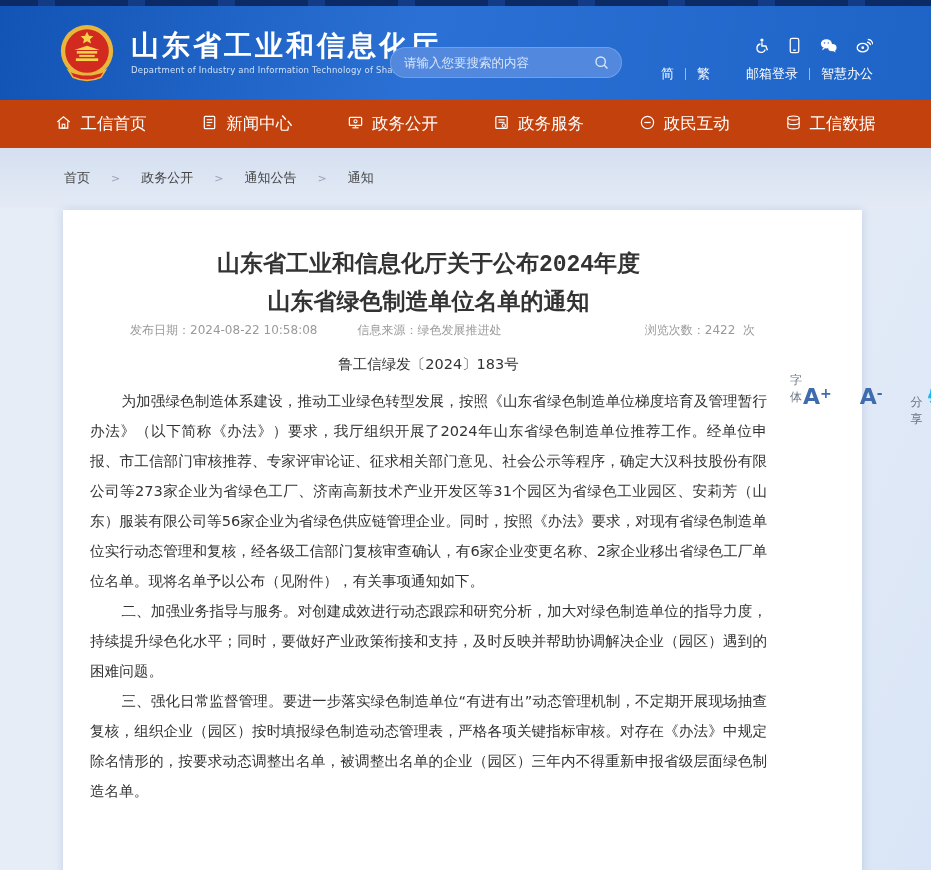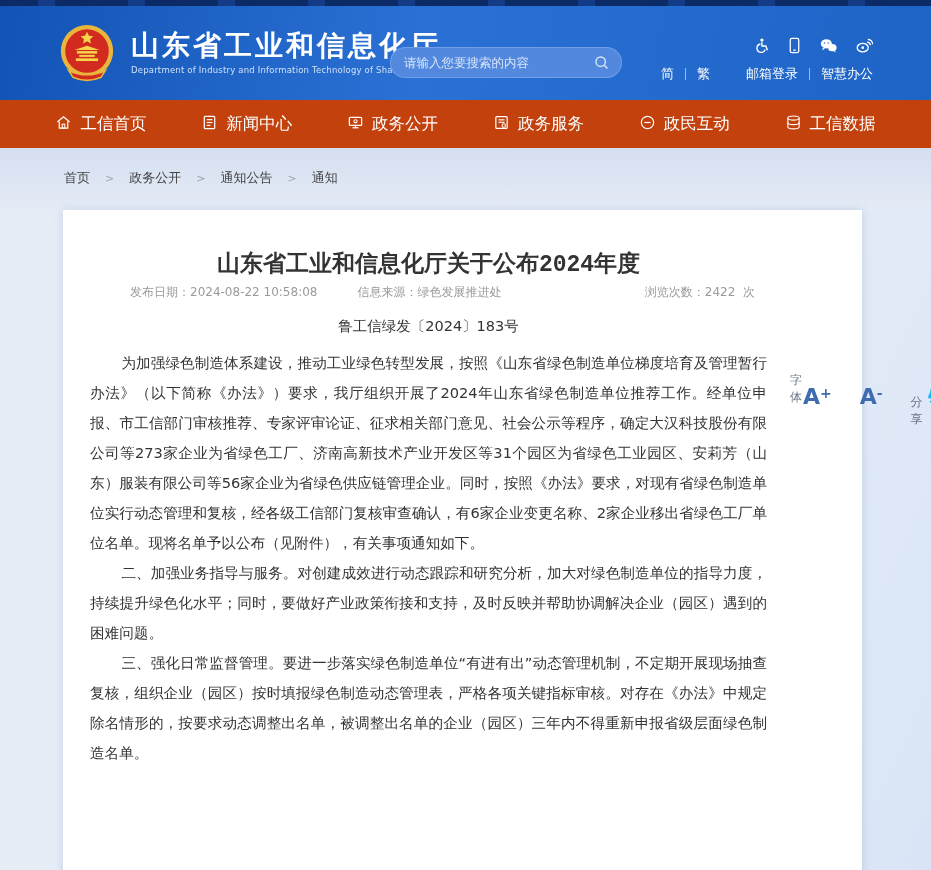--- a/index.html
+++ b/index.html
@@ -44,21 +44,21 @@
   .nav{
     height:48px; background:#c2410c; display:flex; justify-content:space-around;
     align-items:center; padding:0 28px;
   }
   .nav-item{display:flex; align-items:center; gap:8px; color:#fff; font-size:16.5px; cursor:pointer; white-space:nowrap;}
   
   .crumb-zone{
     height:60px; background:linear-gradient(#d5dff0,#e4ebf6);
     display:flex; align-items:center; padding-left:64px;
   }
-  .crumb{display:flex; gap:15px; font-size:13px; color:#444; align-items:center;}
+  .crumb{display:flex; gap:21px; font-size:13px; color:#444; align-items:center;}
   .crumb .item{cursor:pointer; white-space:nowrap;}
   .crumb .sep{color:#9aa3b5; font-size:11px;}
   
   .main{position:relative; height:662px; background:linear-gradient(115deg,#e7edf7 55%,#d9e5f6);}
   .card{
     position:absolute; left:63px; top:2px; width:799px; height:680px;
     background:#fff; box-shadow:0 0 9px rgba(110,135,180,.28);
     padding:36px 95px 0 27px;
   }
   .art-title{font-size:23px; line-height:38px; text-align:center; color:#333; margin:0; font-weight:bold;font-family:Liberation Mono, monospace;}
@@ -236,20 +236,21 @@
       <span class="item">通知公告</span>
       <span class="sep">&gt;</span>
       <span class="item">通知</span>
     </div>
   </div>
 
   <div class="main">
     <article class="card">
       <h1 class="art-title">
         <span>山东省工业和信息化厅关于公布2024年度</span><br>
+        <span>山东省绿色制造单位名单的通知</span>
       </h1>
 
       <div class="meta">
         <span class="m-item">
           <span>发布日期：</span><span>2024-08-22 10:58:08</span>
         </span>
         <span class="m-item">
           <span>信息来源：</span><span>绿色发展推进处</span>
         </span>
         <span class="m-item m-right">

